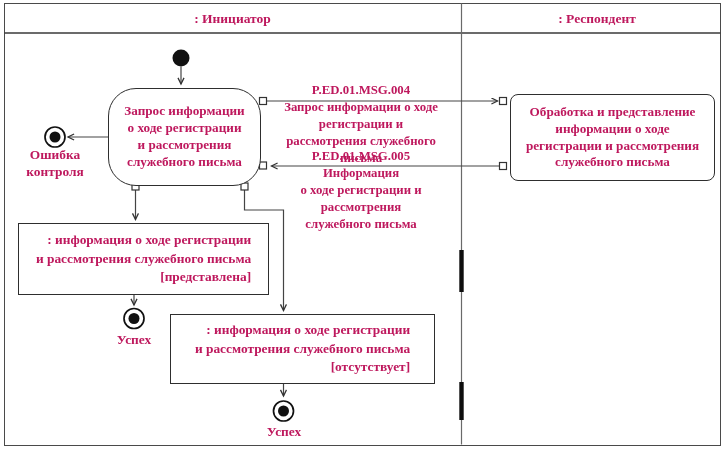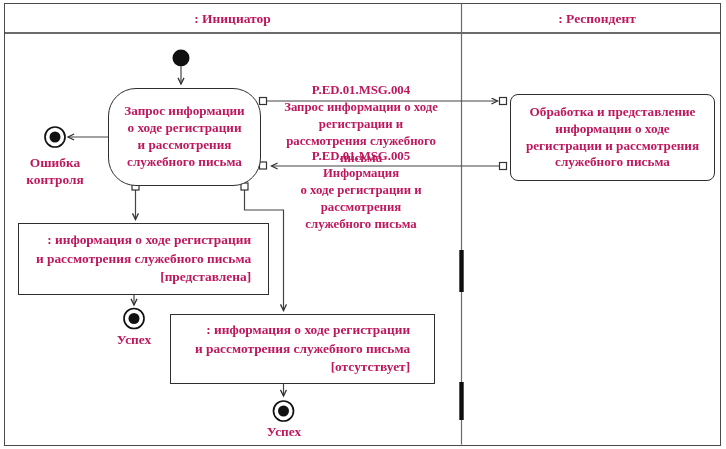--- a/index.html
+++ b/index.html
@@ -29,21 +29,21 @@
   .msg{
     position:absolute;width:202px;left:260px;text-align:center;
     font-size:12.8px;font-weight:bold;line-height:17px;white-space:pre-line;
   }
   .msg.m004{top:49px;margin-top:33px;}
   .msg.m005{top:148px;}
   .nodelabel{
     position:absolute;width:80px;text-align:center;
     font-size:13.4px;font-weight:bold;line-height:17px;white-space:pre-line;
   }
-  .nodelabel.err{left:15px;top:154px;}
+  .nodelabel.err{left:15px;top:146px;}
   .nodelabel.s1{left:94px;top:331px;}
   .nodelabel.s2{left:244px;top:423px;}
 </style>
 </head>
 <body>
 
 <div class="stage">
 
   <div class="frame"></div>
 

